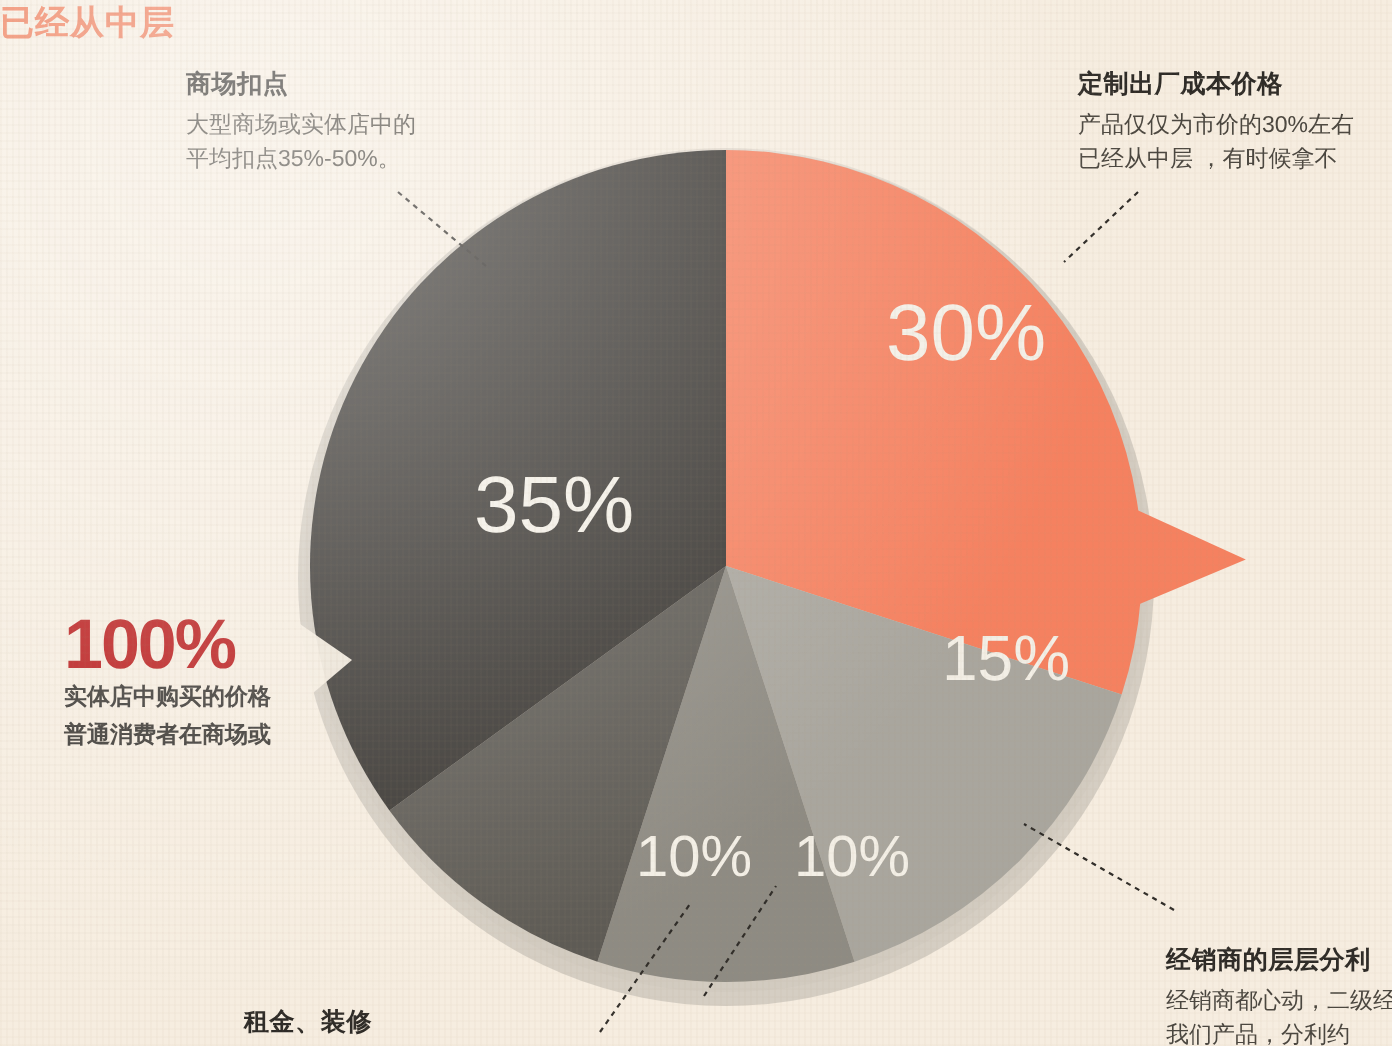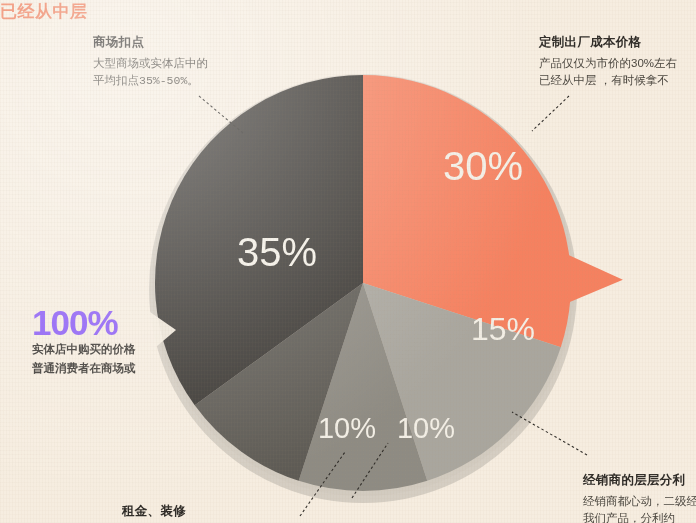--- a/index.html
+++ b/index.html
@@ -25,34 +25,34 @@
   .label{position:absolute;z-index:4;color:#33302c;}
   .label .title{
     font-weight:bold;font-size:12.5px;letter-spacing:.3px;
     color:#2e2b27;margin-bottom:4px;white-space:nowrap;
   }
   .label .line{
     font-size:11.5px;line-height:1.5;color:#4a463f;white-space:nowrap;
   }
 
   
-  #label-mall{left:93px;top:34px;font-family:Liberation Mono, monospace;}
+  #label-mall{left:93px;top:34px;}
   
   #label-factory{left:539px;top:34px;}
   
   #label-dealer{left:583px;top:428px;margin-top:44px;}
   
   #label-rent{left:122px;top:503px;}
   #label-rent .title{font-size:12.5px;margin:0;}
 
   
   #label-hundred{left:32px;top:305px;text-align:left;}
   #label-hundred .big{
     font-size:35px;font-weight:bold;line-height:1;
-    color:#8b5cf6;letter-spacing:-1px;
+    color:#b91c1c;letter-spacing:-1px;
   }
   #label-hundred .line{
     font-size:11.5px;font-weight:bold;color:#3a3733;line-height:1.65;
   }
 
   
   #label-ourproduct{
     left:621px;top:183px;color:#ef7b57;
     font-size:17px;font-weight:bold;white-space:nowrap;letter-spacing:.5px;
   }

